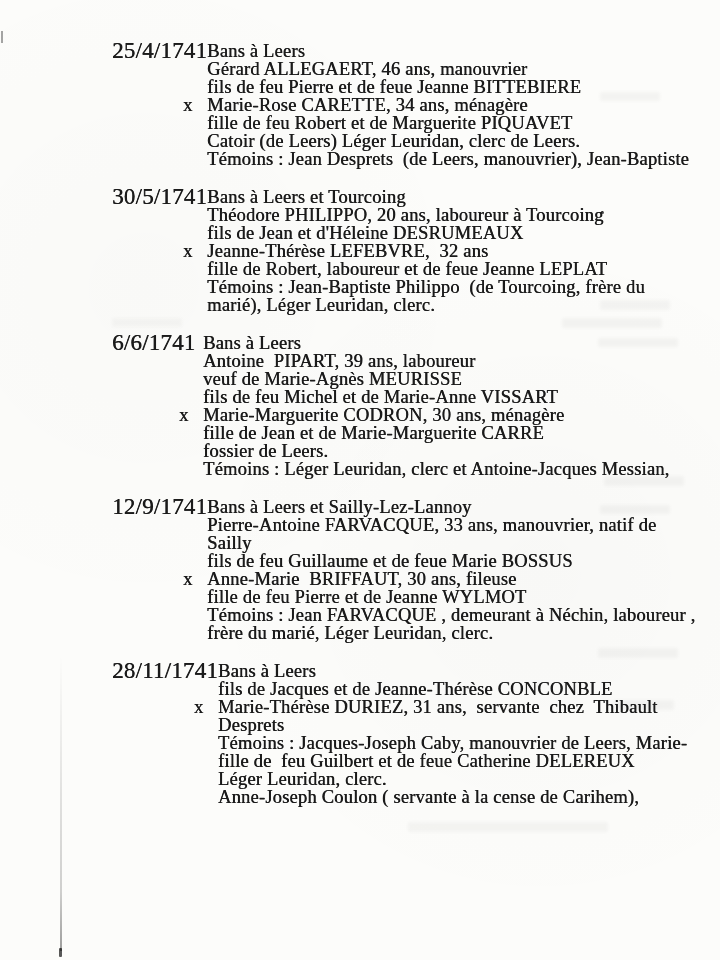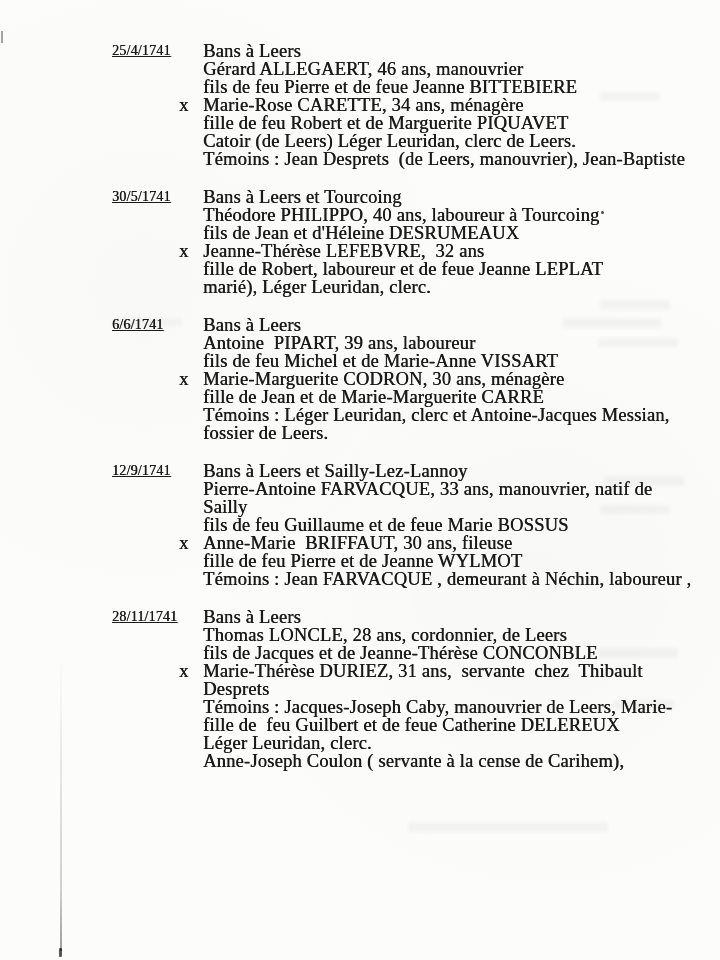--- a/index.html
+++ b/index.html
@@ -29,26 +29,25 @@
     left: 112px;
     right: 0;
   }
   .entry {
     display: flex;
     align-items: flex-start;
     margin-bottom: 20px;
   }
   .date {
     flex: 0 0 91px;
-    font-size: 14px;
+    font-size: 23px;
     line-height: 18px;
     letter-spacing: 0.2px;
     white-space: pre;
     text-shadow: 0.4px 0 0 currentColor;
-    text-decoration: underline;
   }
   .body {
     flex: 1 1 auto;
   }
   .line {
     position: relative;
     font-size: 18.5px;
     line-height: 18px;
     letter-spacing: 0.2px;
     white-space: pre;
@@ -148,56 +147,58 @@
           <div class="line"><span class="xmark">x</span>Marie-Rose CARETTE, 34 ans, ménagère</div>
           <div class="line">fille de feu Robert et de Marguerite PIQUAVET</div>
           <div class="line">Catoir (de Leers) Léger Leuridan, clerc de Leers.</div>
           <div class="line">Témoins : Jean Desprets  (de Leers, manouvrier), Jean-Baptiste</div>
         </div>
       </div>
       <div class="entry">
         <div class="date">30/5/1741</div>
         <div class="body">
           <div class="line">Bans à Leers et Tourcoing</div>
-          <div class="line">Théodore PHILIPPO, 40 ans, laboureur à Tourcoing</div>
+          <div class="line">Théodore PHILIPPO, 20 ans, laboureur à Tourcoing</div>
           <div class="line">fils de Jean et d'Héleine DESRUMEAUX</div>
           <div class="line"><span class="xmark">x</span>Jeanne-Thérèse LEFEBVRE,  32 ans</div>
           <div class="line">fille de Robert, laboureur et de feue Jeanne LEPLAT</div>
+          <div class="line">Témoins : Jean-Baptiste Philippo  (de Tourcoing, frère du</div>
           <div class="line">marié), Léger Leuridan, clerc.</div>
         </div>
       </div>
       <div class="entry">
         <div class="date">6/6/1741</div>
         <div class="body">
           <div class="line">Bans à Leers</div>
           <div class="line">Antoine  PIPART, 39 ans, laboureur</div>
+          <div class="line">veuf de Marie-Agnès MEURISSE</div>
           <div class="line">fils de feu Michel et de Marie-Anne VISSART</div>
           <div class="line"><span class="xmark">x</span>Marie-Marguerite CODRON, 30 ans, ménagère</div>
           <div class="line">fille de Jean et de Marie-Marguerite CARRE</div>
+          <div class="line">fossier de Leers.</div>
           <div class="line">Témoins : Léger Leuridan, clerc et Antoine-Jacques Messian,</div>
-          <div class="line">fossier de Leers.</div>
         </div>
       </div>
       <div class="entry">
         <div class="date">12/9/1741</div>
         <div class="body">
           <div class="line">Bans à Leers et Sailly-Lez-Lannoy</div>
           <div class="line">Pierre-Antoine FARVACQUE, 33 ans, manouvrier, natif de</div>
           <div class="line">Sailly</div>
           <div class="line">fils de feu Guillaume et de feue Marie BOSSUS</div>
           <div class="line"><span class="xmark">x</span>Anne-Marie  BRIFFAUT, 30 ans, fileuse</div>
           <div class="line">fille de feu Pierre et de Jeanne WYLMOT</div>
           <div class="line">Témoins : Jean FARVACQUE , demeurant à Néchin, laboureur ,</div>
+          <div class="line">frère du marié, Léger Leuridan, clerc.</div>
         </div>
       </div>
       <div class="entry">
         <div class="date">28/11/1741</div>
         <div class="body">
           <div class="line">Bans à Leers</div>
-          <div class="line">Thomas LONCLE, 28 ans, cordonnier, de Leers</div>
           <div class="line">fils de Jacques et de Jeanne-Thérèse CONCONBLE</div>
           <div class="line"><span class="xmark">x</span>Marie-Thérèse DURIEZ, 31 ans,  servante  chez  Thibault</div>
           <div class="line">Desprets</div>
           <div class="line">Témoins : Jacques-Joseph Caby, manouvrier de Leers, Marie-</div>
           <div class="line">fille de  feu Guilbert et de feue Catherine DELEREUX</div>
           <div class="line">Léger Leuridan, clerc.</div>
           <div class="line">Anne-Joseph Coulon ( servante à la cense de Carihem),</div>
         </div>
       </div>
     </div>

